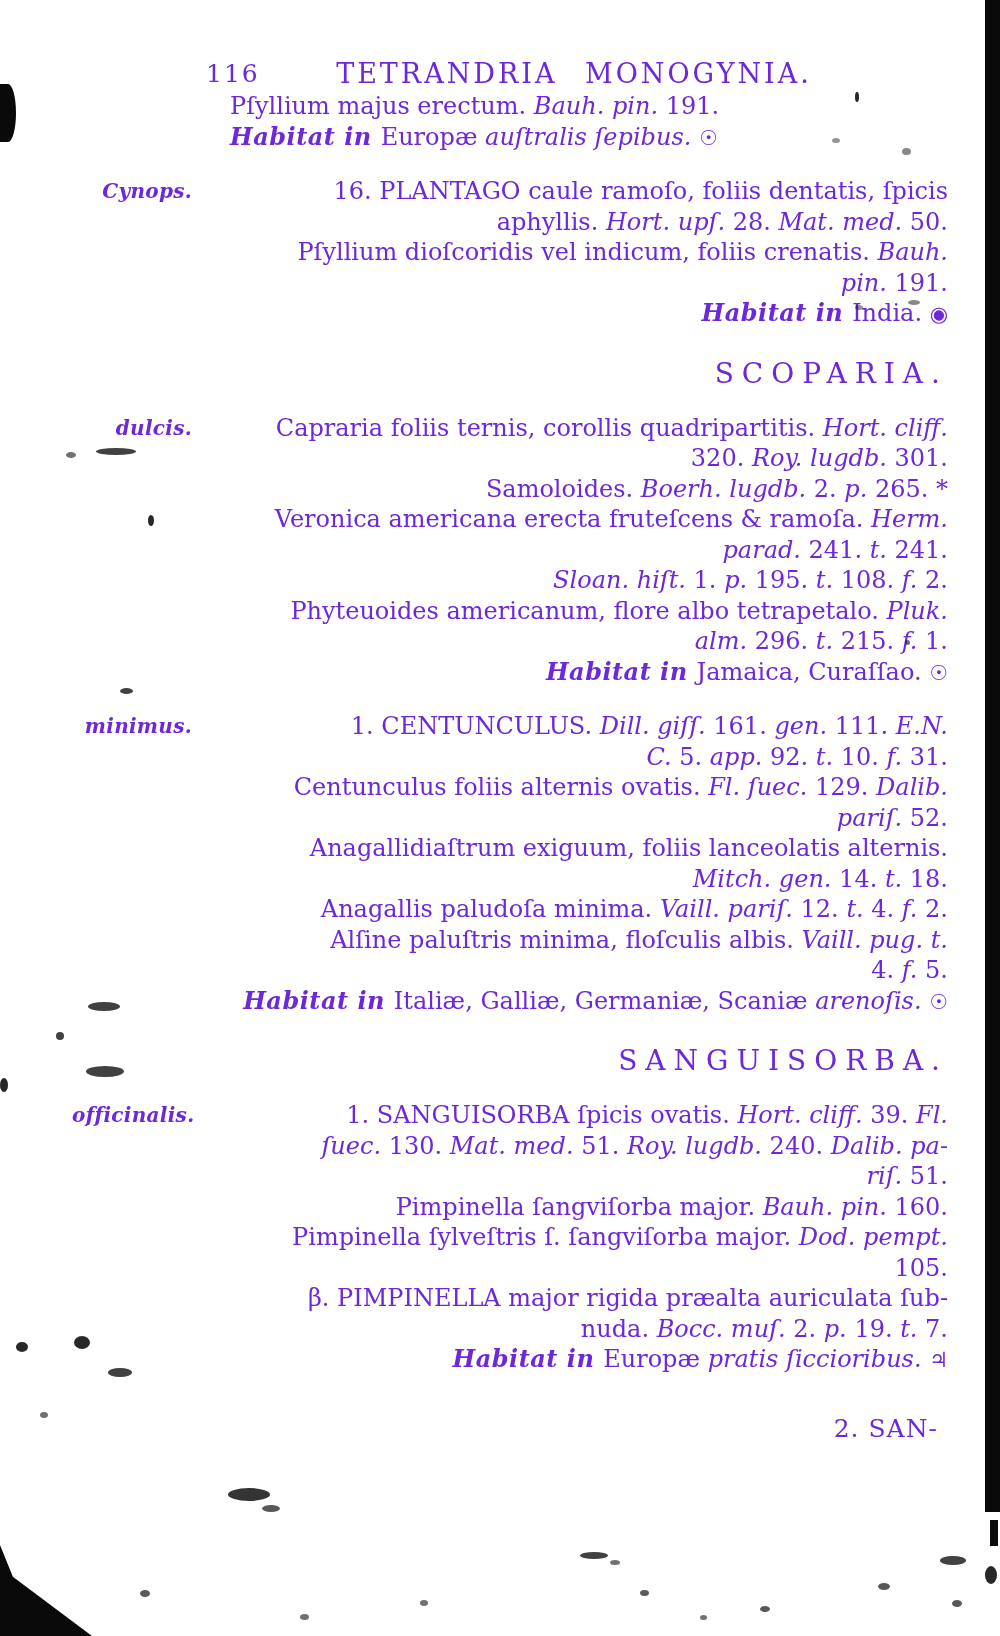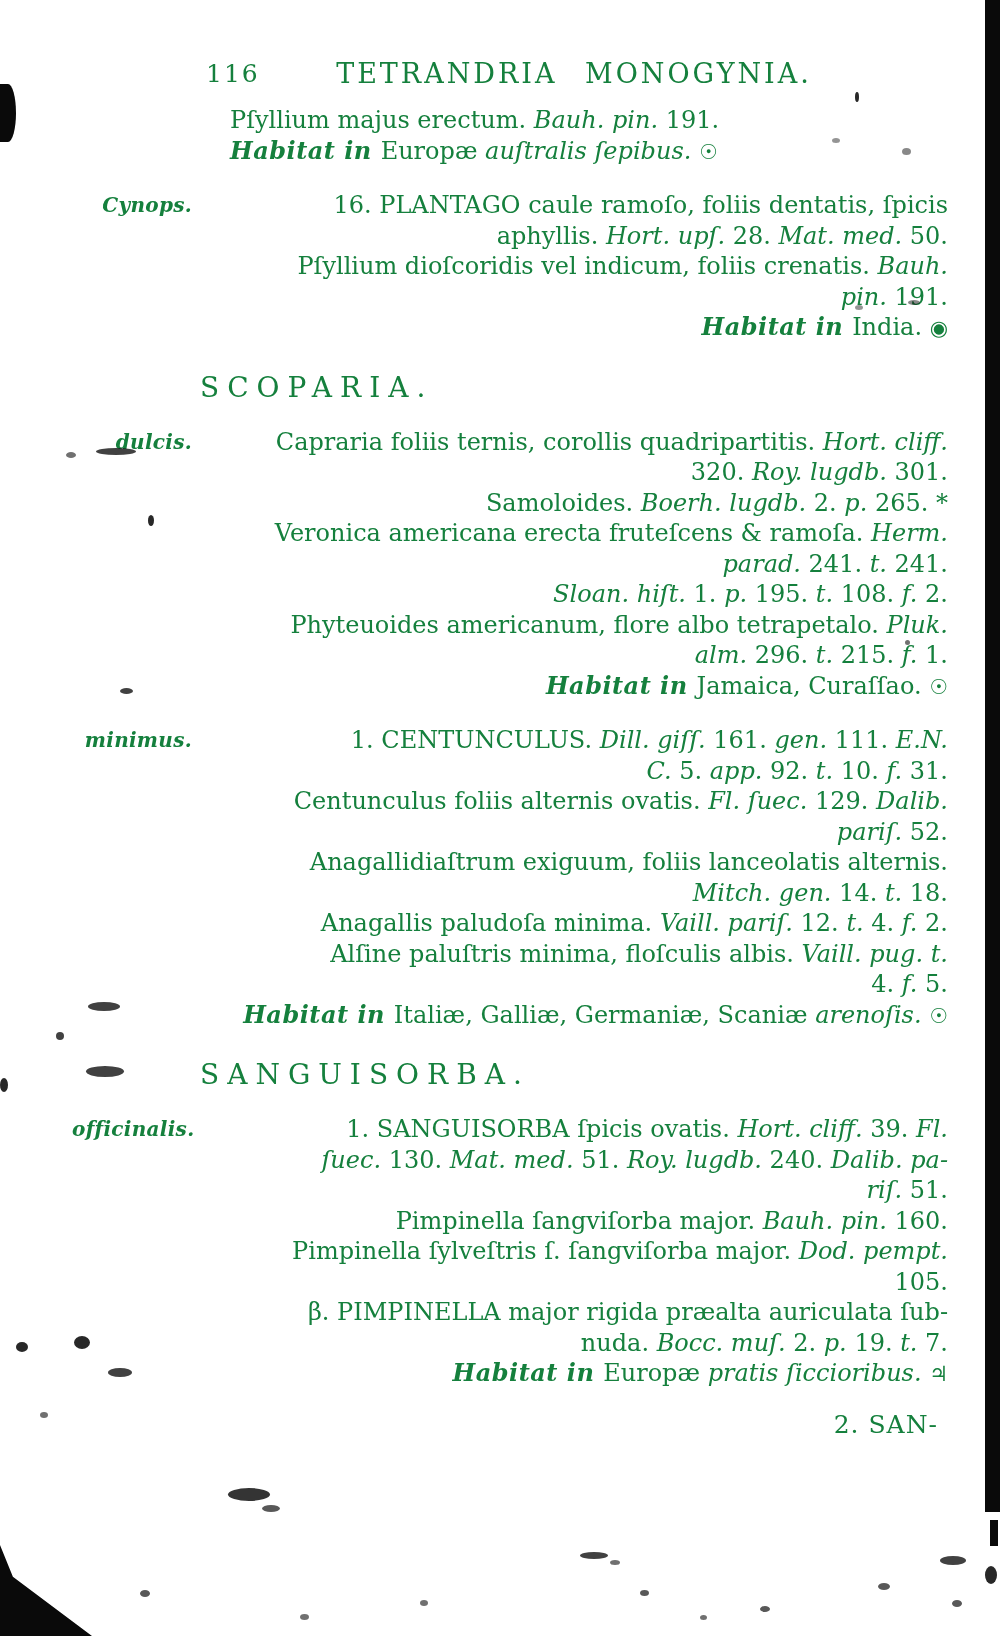--- a/index.html
+++ b/index.html
@@ -2,72 +2,72 @@
 <html><head>
 <meta charset="utf-8">
 <style>
   html,body{margin:0;padding:0;background:#ffffff;}
   #page{
     position:relative;
     width:1000px;height:1636px;
     background:#ffffff;
     overflow:hidden;
     font-family:"DejaVu Serif","DejaVu Sans",serif;
-    color:#15803d;
+    color:#6d28d9;
   }
   
   #col{
     position:absolute;left:200px;top:0;width:748px;
   }
   .pagehead{
     position:relative;
     margin-top:58px;
     text-align:center;
     font-size:27px;
     letter-spacing:3px;
     word-spacing:16px;
     white-space:nowrap;
   }
   .pagenum{
     position:absolute;left:6px;top:1px;
     font-size:25px;letter-spacing:2px;word-spacing:normal;
   }
   .block{position:relative;}
-  .par{margin-top:16px;}
+  .par{margin-top:2px;}
   .entry{margin-top:23px;text-align:right;}
   .line{
     font-size:24px;
     line-height:30.5px;
     white-space:nowrap;
   }
   .ind0{margin-left:0;}
   .ind1{margin-left:30px;}
   .ind1b{margin-left:46px;}
   .ind2{margin-left:62px;}
   .it{font-style:italic;}
   .bi{font-style:italic;font-weight:bold;letter-spacing:.5px;}
   .sym{font-family:"DejaVu Sans",sans-serif;font-size:21px;}
   .section-heading{
     margin-top:27px;margin-bottom:9px;
-    text-align:left;
+    text-align:right;
     font-size:28px;
     letter-spacing:8px;
     white-space:nowrap;
   }
   .margin-note{
     position:absolute;
     left:-128px;top:3px;
     width:120px;
     font-style:italic;
     font-weight:bold;
     font-size:20px;
     letter-spacing:.3px;
   }
   .catchword{
-    margin-top:20px;
+    margin-top:38px;
     text-align:right;
     padding-right:10px;
     font-size:25px;
     letter-spacing:1px;
   }
   
   .art{position:absolute;background:#0a0a0a;}
   #edge-bar{left:985px;top:0;width:15px;height:1512px;}
   #edge-bar2{left:990px;top:1520px;width:8px;height:26px;}
   #blob-topleft{left:0;top:84px;width:16px;height:58px;border-radius:0 60% 60% 0;}

